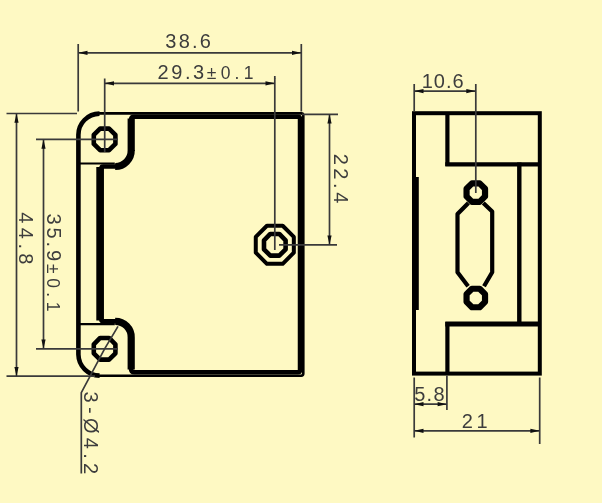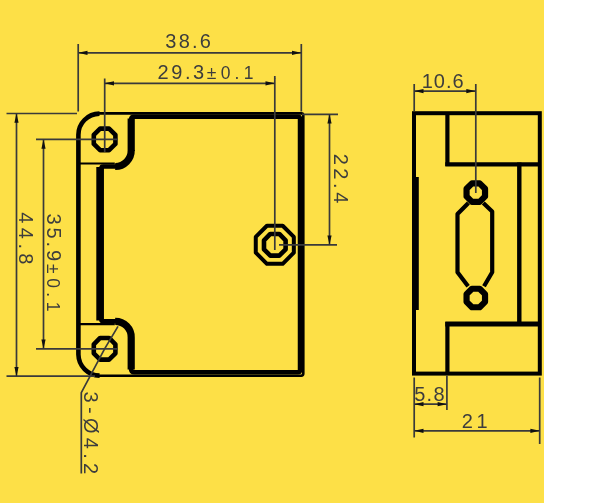--- a/index.html
+++ b/index.html
@@ -1,16 +1,16 @@
 <!DOCTYPE html>
 <html><head>
 <meta charset="utf-8">
 <style>
   html,body{margin:0;padding:0;background:#fff;}
-  .page{position:relative;width:544px;height:503px;background:#fde047;overflow:hidden;}
+  .page{position:relative;width:602px;height:503px;background:#fef9c3;overflow:hidden;}
   text{font-family:"Liberation Sans",sans-serif;fill:#3d3d3d;}
 </style>
 </head>
 <body>
 <div class="page">
 <svg width="602" height="503" viewBox="0 0 602 503">
 <g fill="none" stroke-linecap="butt">
 
 <path d="M 99,113.4 H 301.2 Q 303.3,113.4 303.3,115.5 V 373.6 Q 303.3,375.7 301.2,375.7 H 98.8" stroke="#000" stroke-width="2.6"></path>
 

